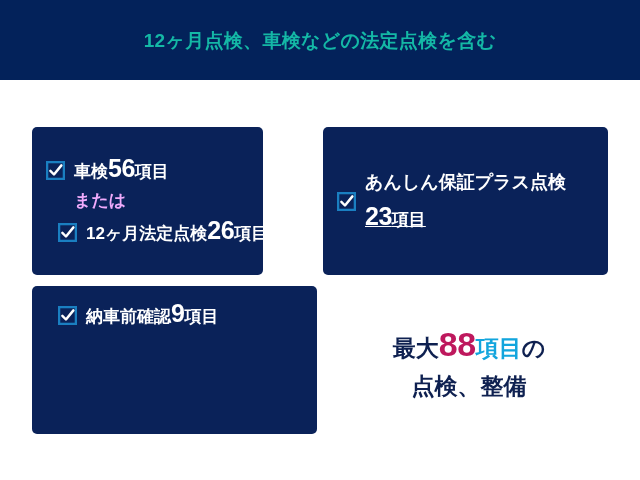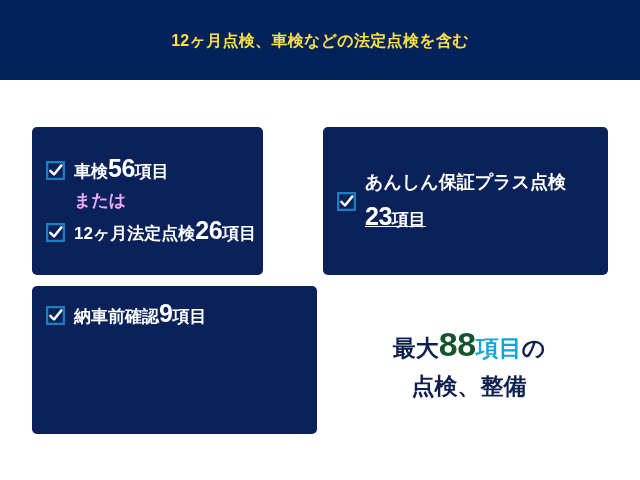--- a/index.html
+++ b/index.html
@@ -30,22 +30,22 @@
     width: 640px;
     height: 80px;
     background: #03225a;
     display: flex;
     flex-direction: column;
     align-items: center;
     justify-content: center;
     box-sizing: border-box;
   }
   .header-line {
-    color: #fde047;
-    font-size: 16px;
+    color: #14b8a6;
+    font-size: 19px;
     font-weight: bold;
     line-height: 29px;
     letter-spacing: 0.3px;
     white-space: nowrap;
   }
 
   
   .card {
     position: absolute;
     background: #0a2259;
@@ -77,21 +77,21 @@
     display: flex;
     align-items: flex-start;
   }
 
   
   .check-row {
     display: flex;
     align-items: center;
     margin-bottom: 7px;
   }
-  .check-row:last-child { margin-bottom: 0; }
+  .check-row:last-child { margin-bottom: 0; margin-left: 12px; }
 
   .checkbox-icon {
     flex: 0 0 auto;
     width: 19px;
     height: 19px;
     margin-right: 9px;
     display: block;
   }
 
   .row-text {
@@ -151,21 +151,21 @@
     text-align: center;
   }
   .summary-line {
     font-weight: bold;
     color: #0e2050;
     font-size: 23px;
     line-height: 38px;
     white-space: nowrap;
   }
   .summary-line .big-num {
-    color: #14532d;
+    color: #be185d;
     font-size: 34px;
     letter-spacing: -0.5px;
   }
   .summary-line .accent {
     color: #12a5dd;
     font-size: 23px;
   }
 </style>
 </head>
 <body>

